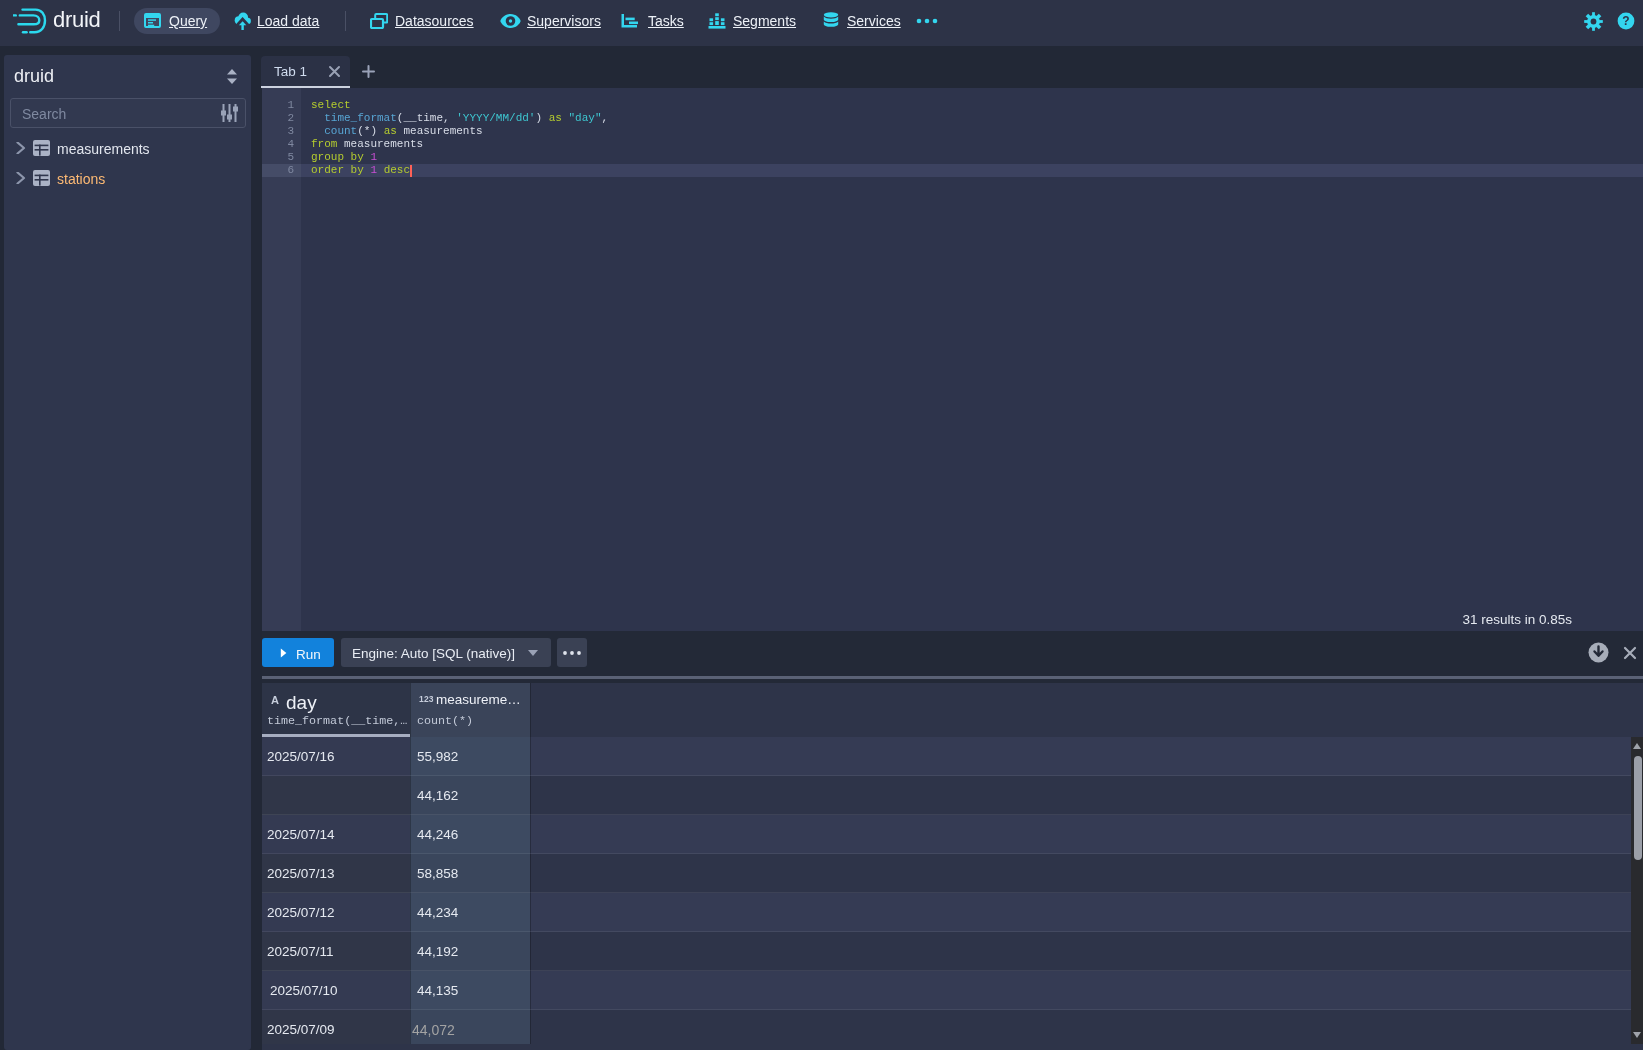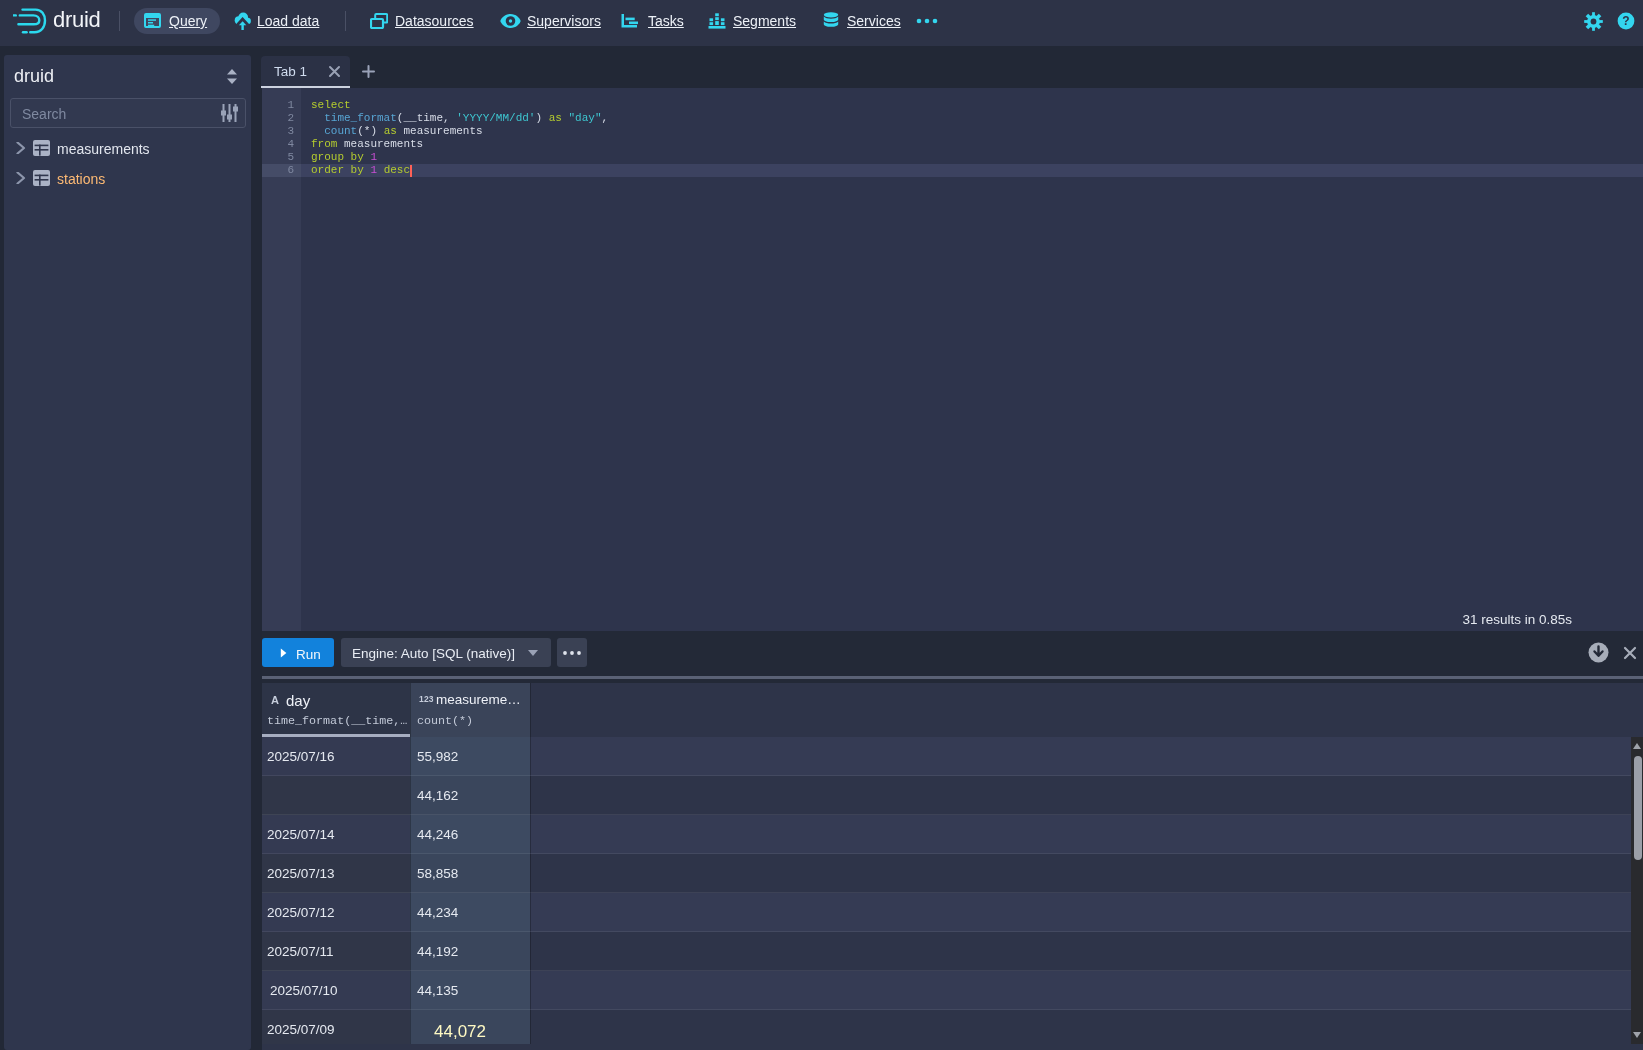--- a/index.html
+++ b/index.html
@@ -219,21 +219,21 @@
   </svg>
 
   <div class="abs" style="left:262px;top:676px;width:1381px;height:2.5px;background:#5a6175;"></div>
   <div class="abs" style="left:262px;top:678.5px;width:1381px;height:4.5px;background:#232937;"></div>
 
   <div id="table">
       <div class="abs" style="left:262px;top:683px;width:148px;height:54px;background:#2d3447;"></div>
       <div class="abs" style="left:410px;top:683px;width:120px;height:54px;background:#3a4459;border-left:1px solid rgba(0,0,0,0.25);"></div>
       <div class="abs" style="left:530px;top:683px;width:1113px;height:54px;background:#2e3449;border-left:1px solid rgba(0,0,0,0.25);"></div>
       <div class="abs" style="left:271px;top:694px;font-size:11px;font-weight:bold;color:#c6cddb;">A</div>
-      <div class="abs" style="left:286px;top:692px;font-size:15px;color:#eef1f7;text-align:right;">day</div>
+      <div class="abs" style="left:286px;top:692px;font-size:19px;color:#eef1f7;text-align:right;">day</div>
       <div class="abs" style="left:267px;top:714px;font-family:'Liberation Mono',monospace;font-size:11.7px;color:#c3cad8;">time_format(__time,…</div>
       <div class="abs" style="left:262px;top:734px;width:148px;height:3px;background:#a6adc0;"></div>
       <div class="abs" style="left:419px;top:694px;font-size:8.5px;font-weight:bold;color:#c6cddb;letter-spacing:0.2px;">123</div>
       <div class="abs" style="left:436px;top:692px;font-size:13.5px;color:#eef1f7;">measureme…</div>
       <div class="abs" style="left:417px;top:714px;font-family:'Liberation Mono',monospace;font-size:11.7px;color:#c3cad8;">count(*)</div>
       <div class="abs" style="left:262px;top:737px;width:148px;height:39px;background:#343a52;border-bottom:1px solid rgba(255,255,255,0.07);"></div>
       <div class="abs" style="left:410px;top:737px;width:120px;height:39px;background:#3d4a61;border-left:1px solid rgba(0,0,0,0.25);border-bottom:1px solid rgba(255,255,255,0.07);"></div>
       <div class="abs" style="left:530px;top:737px;width:1113px;height:39px;background:#353b54;border-left:1px solid rgba(0,0,0,0.25);border-bottom:1px solid rgba(255,255,255,0.07);"></div>
       <div class="abs" style="left:267px;top:749px;font-size:13.5px;color:#e5e9f0;">2025/07/16</div>
       <div class="abs" style="left:417px;top:749px;font-size:13.5px;color:#e5e9f0;">55,982</div>
@@ -264,21 +264,21 @@
       <div class="abs" style="left:417px;top:944px;font-size:13.5px;color:#e5e9f0;">44,192</div>
       <div class="abs" style="left:262px;top:971px;width:148px;height:39px;background:#343a52;border-bottom:1px solid rgba(255,255,255,0.07);"></div>
       <div class="abs" style="left:410px;top:971px;width:120px;height:39px;background:#3d4a61;border-left:1px solid rgba(0,0,0,0.25);border-bottom:1px solid rgba(255,255,255,0.07);"></div>
       <div class="abs" style="left:530px;top:971px;width:1113px;height:39px;background:#353b54;border-left:1px solid rgba(0,0,0,0.25);border-bottom:1px solid rgba(255,255,255,0.07);"></div>
       <div class="abs" style="left:270px;top:983px;font-size:13.5px;color:#e5e9f0;">2025/07/10</div>
       <div class="abs" style="left:417px;top:983px;font-size:13.5px;color:#e5e9f0;">44,135</div>
       <div class="abs" style="left:262px;top:1010px;width:148px;height:34px;background:#303648;"></div>
       <div class="abs" style="left:410px;top:1010px;width:120px;height:34px;background:#3a465c;border-left:1px solid rgba(0,0,0,0.25);"></div>
       <div class="abs" style="left:530px;top:1010px;width:1113px;height:34px;background:#2e3449;border-left:1px solid rgba(0,0,0,0.25);"></div>
       <div class="abs" style="left:267px;top:1022px;font-size:13.5px;color:#e5e9f0;">2025/07/09</div>
-      <div class="abs" style="left:434px;top:1022px;font-size:17px;color:#fef9c3;">44,072</div>
+      <div class="abs" style="left:412px;top:1022px;font-size:14px;color:#a3a3a3;">44,072</div>
       <div class="abs" style="left:262px;top:1044px;width:1381px;height:6px;background:#2e3449;"></div>
     </div>
 
   <div class="abs" style="left:1631px;top:737px;width:12px;height:307px;background:#292a2e;"></div>
   <svg class="abs" style="left:1633px;top:743px;" width="8" height="6" viewBox="0 0 8 6">
     <path d="M4 0 L8 6 L0 6 Z" fill="#9fa3ab"></path>
   </svg>
   <svg class="abs" style="left:1633px;top:1032px;" width="8" height="6" viewBox="0 0 8 6">
     <path d="M4 6 L8 0 L0 0 Z" fill="#9fa3ab"></path>
   </svg>

